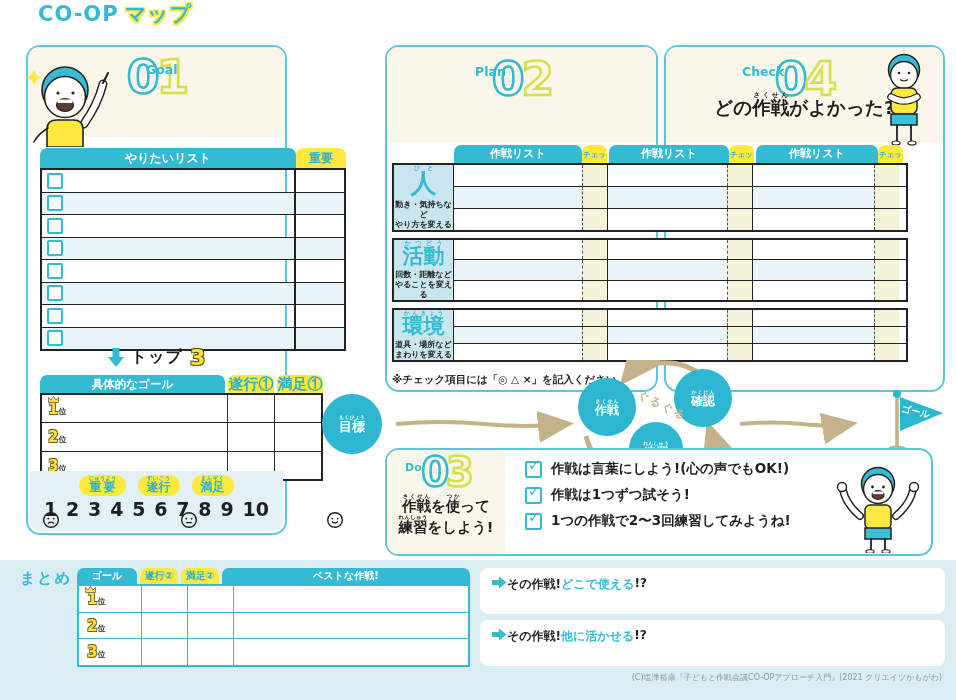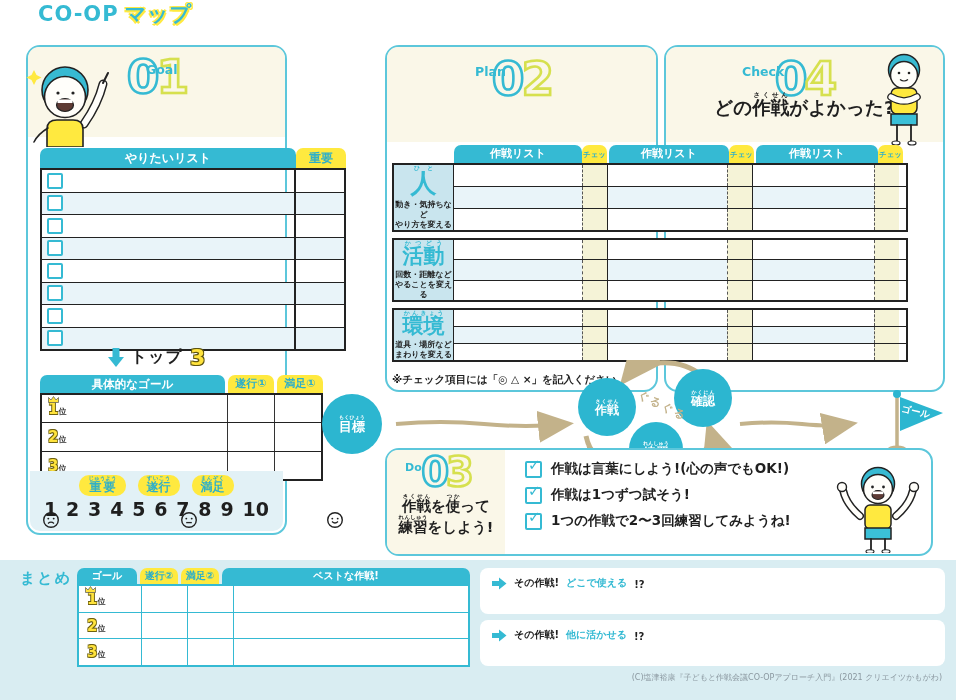--- a/index.html
+++ b/index.html
@@ -43,21 +43,21 @@
   .tt-row.alt{background:#e9f4f9;}
   .tt-main{flex:1;display:flex;align-items:center;padding-left:5px;}
   .tt-imp{width:50px;border-left:2px solid #222;box-sizing:border-box;}
   .cbx{width:12px;height:12px;border:2px solid #35bad3;background:#fff;border-radius:2px;display:inline-block;}
   .top3{position:absolute;left:0;right:0;top:298px;display:flex;align-items:center;justify-content:center;gap:7px;}
   .top3-label{font-size:16px;font-weight:bold;letter-spacing:1px;}
   .top3-num{font-size:22px;font-weight:bold;color:#ffe33c;text-shadow:1px 1px 0 #5c5310,-1px 1px 0 #5c5310,1px -1px 0 #5c5310,-1px -1px 0 #5c5310;}
   .goal-table{position:absolute;left:12px;top:328px;width:283px;}
   .gt-headrow{display:flex;height:18px;gap:3px;}
   .gt-headrow .cyan-pill{width:185px;font-size:11.5px;line-height:18px;}
-  .gt-headrow .yellow-pill{width:46px;font-size:11px;line-height:18px;}
+  .gt-headrow .yellow-pill{width:46px;font-size:15px;line-height:18px;font-family:Liberation Serif, serif;}
   .gt-body{border:2px solid #222;background:#fff;}
   .gt-row{display:flex;height:27.3px;border-top:1.5px solid #222;align-items:center;}
   .gt-row:first-child{border-top:none;}
   .gt-rank{flex:1;padding-left:6px;position:relative;}
   .gt-c1,.gt-c2{width:47px;height:100%;box-sizing:border-box;border-left:1.5px solid #333;}
   .rank-num{font-size:15px;font-weight:bold;color:#ffe33c;text-shadow:.8px .8px 0 #6e6110,-.8px .8px 0 #6e6110,.8px -.8px 0 #6e6110,-.8px -.8px 0 #6e6110;}
   .rank-suf{font-size:8px;font-weight:bold;color:#333;}
   .crown{position:absolute;left:6px;top:-3px;}
   .scale-strip{position:absolute;left:2px;right:2px;bottom:2px;height:60px;background:#e2f1f6;border-radius:0 0 10px 10px;}
   .badge-row{display:flex;justify-content:center;gap:12px;margin-top:4px;}
@@ -119,21 +119,21 @@
   .st-headrow .cyan-pill,.st-headrow .yellow-pill{font-size:10px;line-height:16px;}
   .st-goal{width:60px}.st-s{width:38px}.st-best{flex:1}
   .st-body{border:2px solid #35bad3;background:#fff;}
   .st-row{display:flex;height:25.5px;border-top:1.5px solid #35bad3;align-items:center;}
   .st-row:first-child{border-top:none;}
   .st-rank{width:62px;padding-left:8px;position:relative;box-sizing:border-box;}
   .st-c{width:46px;height:100%;border-left:1.5px solid #35bad3;box-sizing:border-box;}
   .st-bestcell{flex:1;height:100%;border-left:1.5px solid #35bad3;}
   .qbox{position:absolute;left:480px;width:465px;height:46px;background:#fff;border-radius:8px;padding:8px 12px;box-sizing:border-box;}
   .q1{top:8px}.q2{top:60px}
-  .qline{display:flex;align-items:flex-end;gap:7px;font-size:10px;font-weight:bold;}
+  .qline{display:flex;align-items:flex-start;font-size:12px;font-weight:bold;}
   .q-hl{color:#35bad3;}
   .copyright{position:absolute;right:14px;top:112px;font-size:8px;color:#8b98a0;}
 </style>
 </head>
 <body>
 
 <div id="canvas">
 
   <div class="logo">
     <span class="logo-co">CO-OP</span><span class="logo-map">マップ</span>

